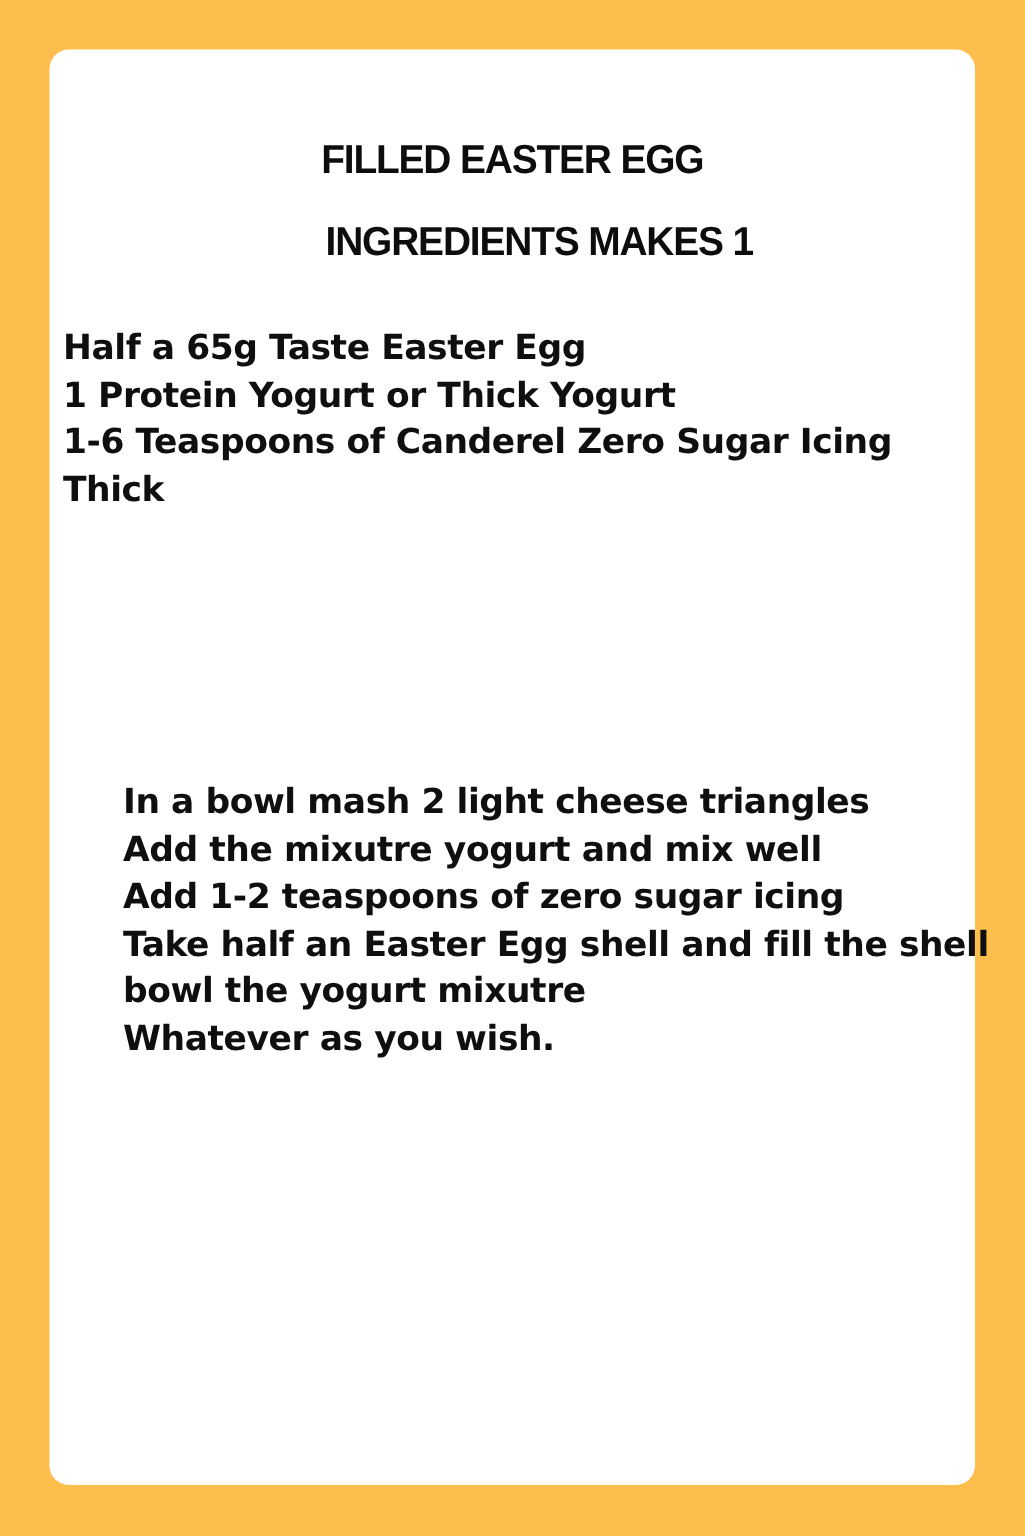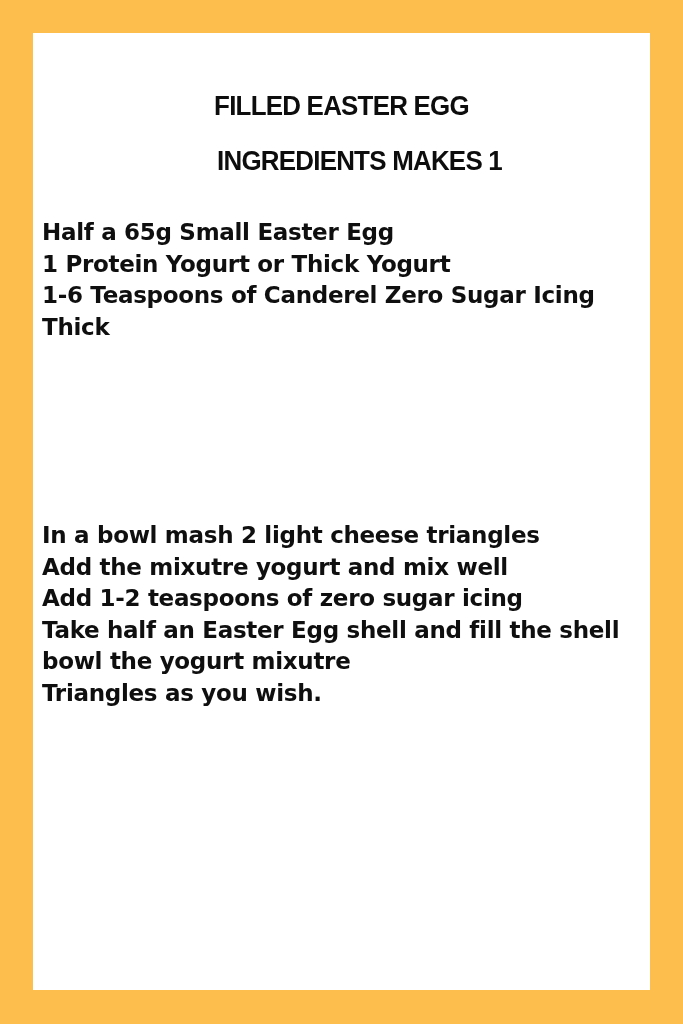--- a/index.html
+++ b/index.html
@@ -14,20 +14,21 @@
     font-family: "DejaVu Sans", "Liberation Sans", sans-serif;
     overflow: hidden;
   }
   .card {
     position: absolute;
     left: 33px;
     top: 33px;
     width: 617px;
     height: 957px;
     background: #FFFFFF;
+    border-radius: 13px;
   }
   .title {
     position: absolute;
     top: 58px;
     left: 0;
     width: 100%;
     text-align: center;
     font-size: 27px;
     font-weight: 700;
     letter-spacing: -0.8px;
@@ -56,40 +57,40 @@
     font-size: 23px;
     font-weight: 700;
     letter-spacing: -0.3px;
   }
   .textblock .line {
     height: 31.6px;
     line-height: 31.6px;
     white-space: nowrap;
   }
   .ingredients { top: 184px; }
-  .instructions { top: 487px; }
+  .instructions { top: 487px; margin-left: 40px; }
 </style>
 </head>
 <body>
 
 <div class="card">
 
   <div class="title">FILLED EASTER EGG</div>
 
   <div class="subtitle">INGREDIENTS MAKES 1</div>
 
   <div class="textblock ingredients">
-    <div class="line">Half a 65g Small Easter Egg</div>
+    <div class="line">Half a 65g Taste Easter Egg</div>
     <div class="line">1 Protein Yogurt or Thick Yogurt</div>
     <div class="line">1-6 Teaspoons of Canderel Zero Sugar Icing</div>
     <div class="line">Thick</div>
   </div>
 
   <div class="textblock instructions">
     <div class="line">In a bowl mash 2 light cheese triangles</div>
     <div class="line">Add the mixutre yogurt and mix well</div>
     <div class="line">Add 1-2 teaspoons of zero sugar icing</div>
     <div class="line">Take half an Easter Egg shell and fill the shell</div>
     <div class="line">bowl the yogurt mixutre</div>
-    <div class="line">Triangles as you wish.</div>
+    <div class="line">Whatever as you wish.</div>
   </div>
 
 </div>
 
 </body></html>

